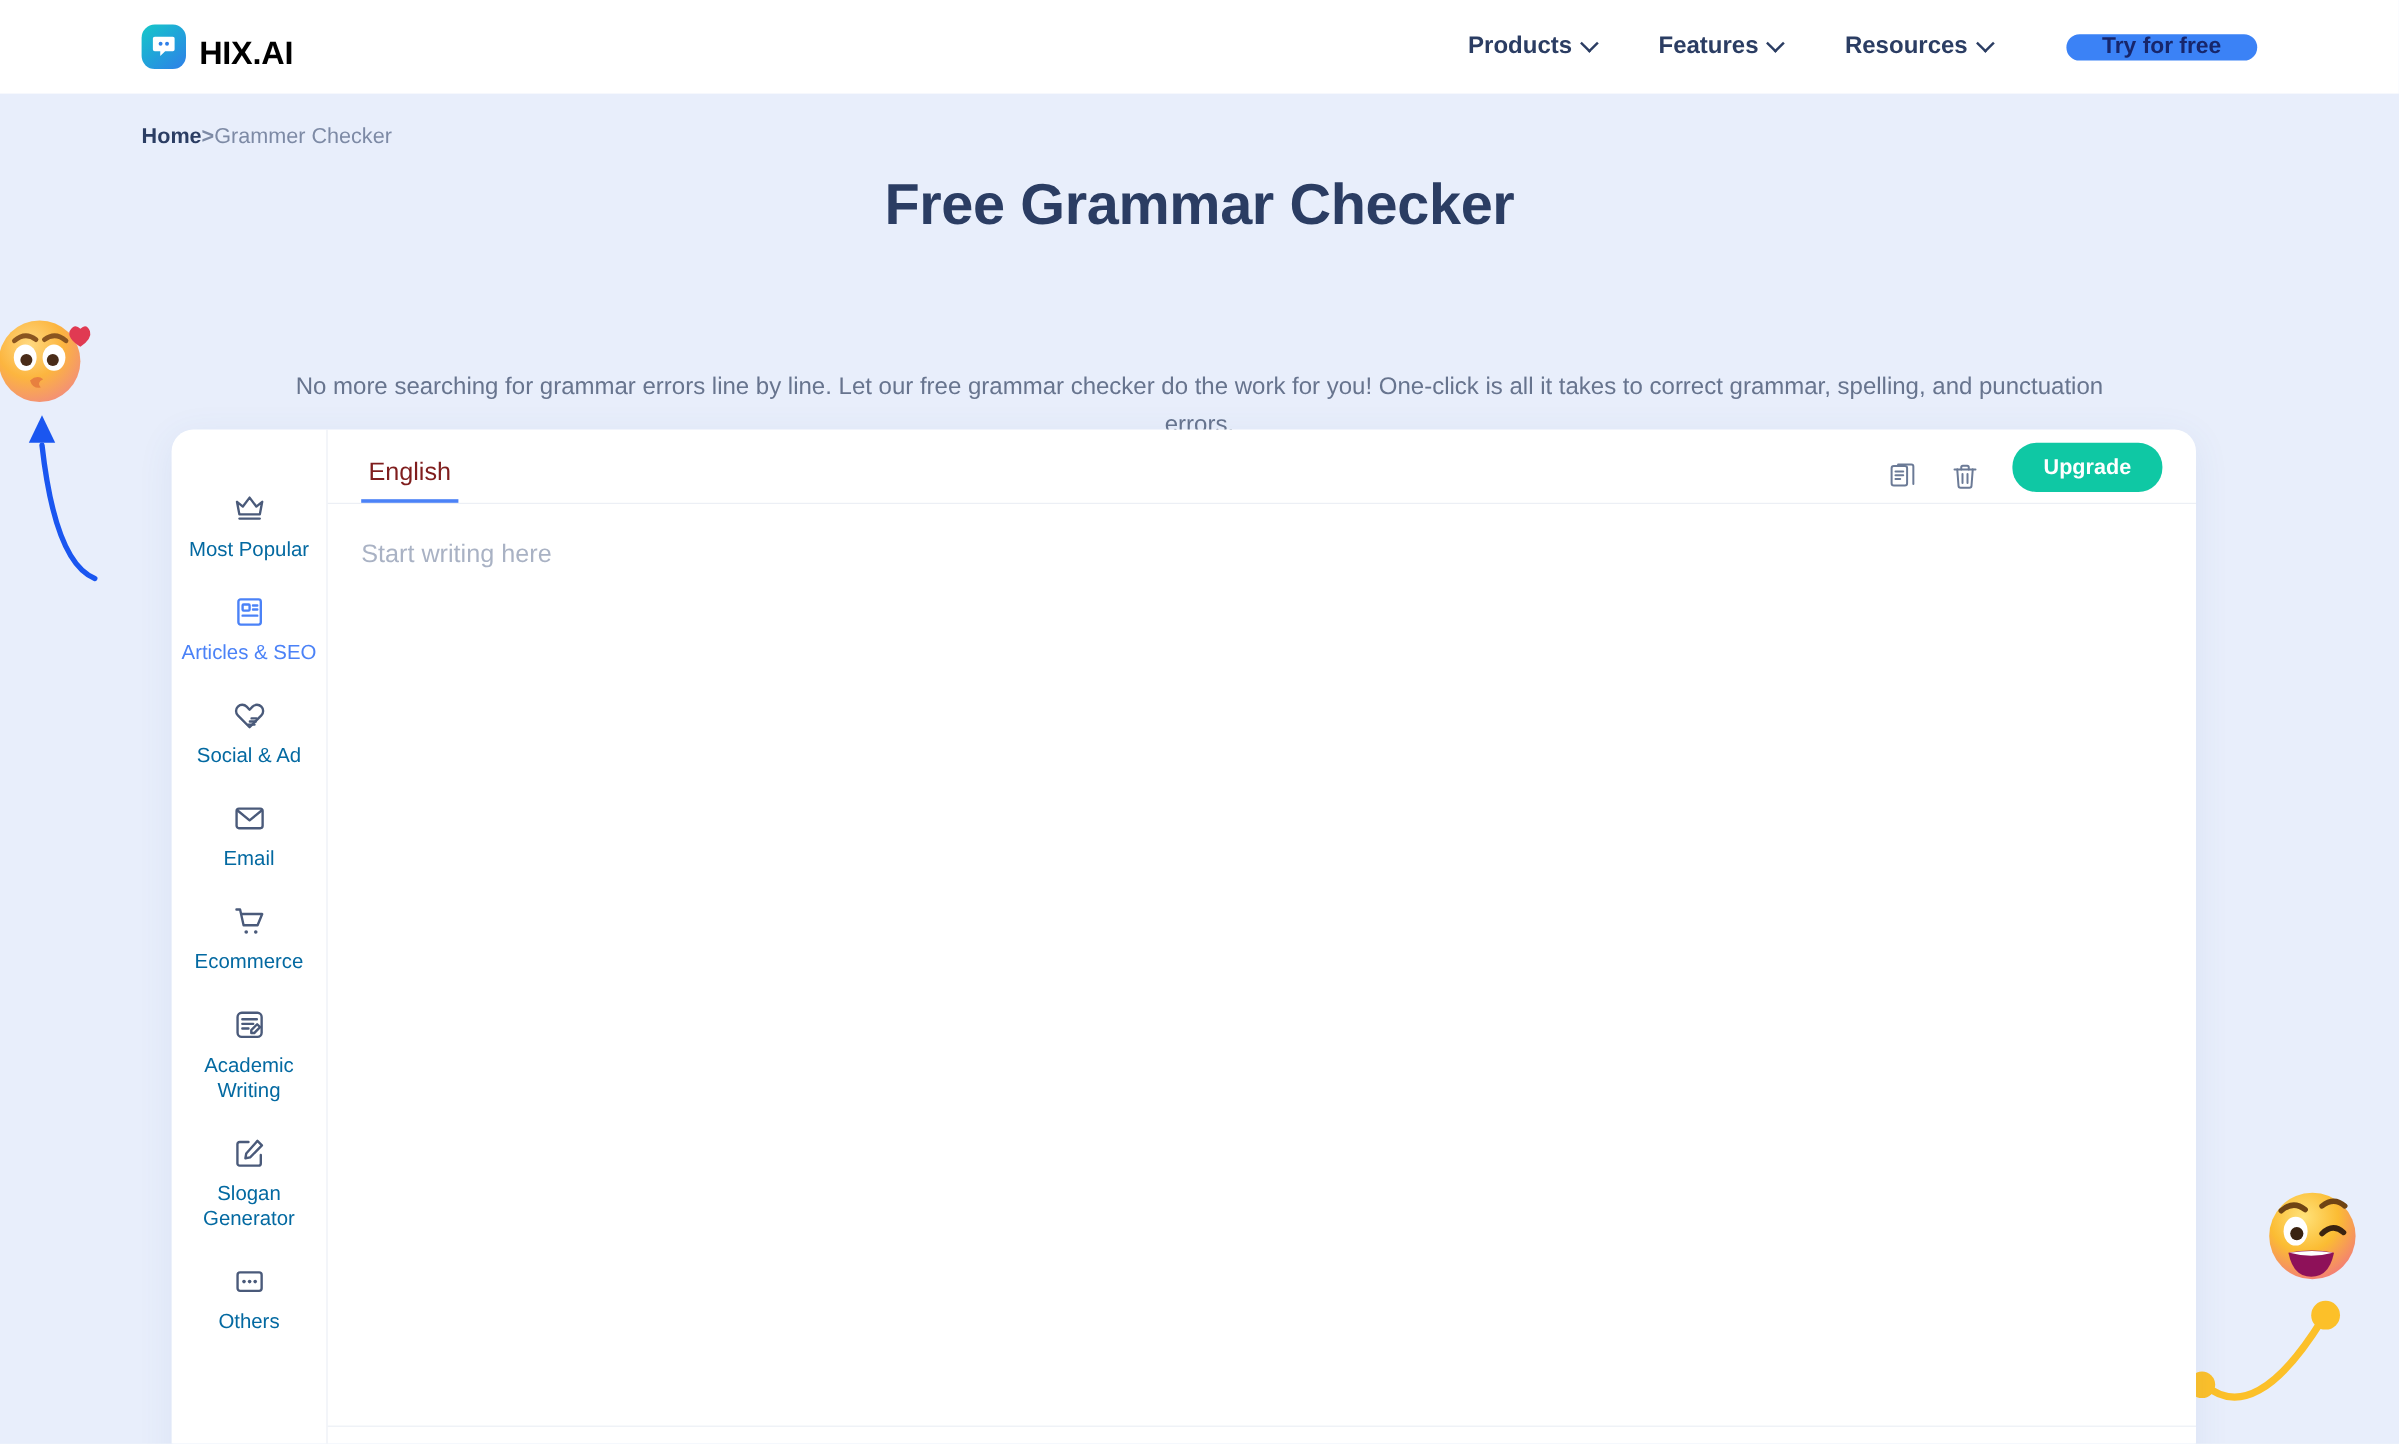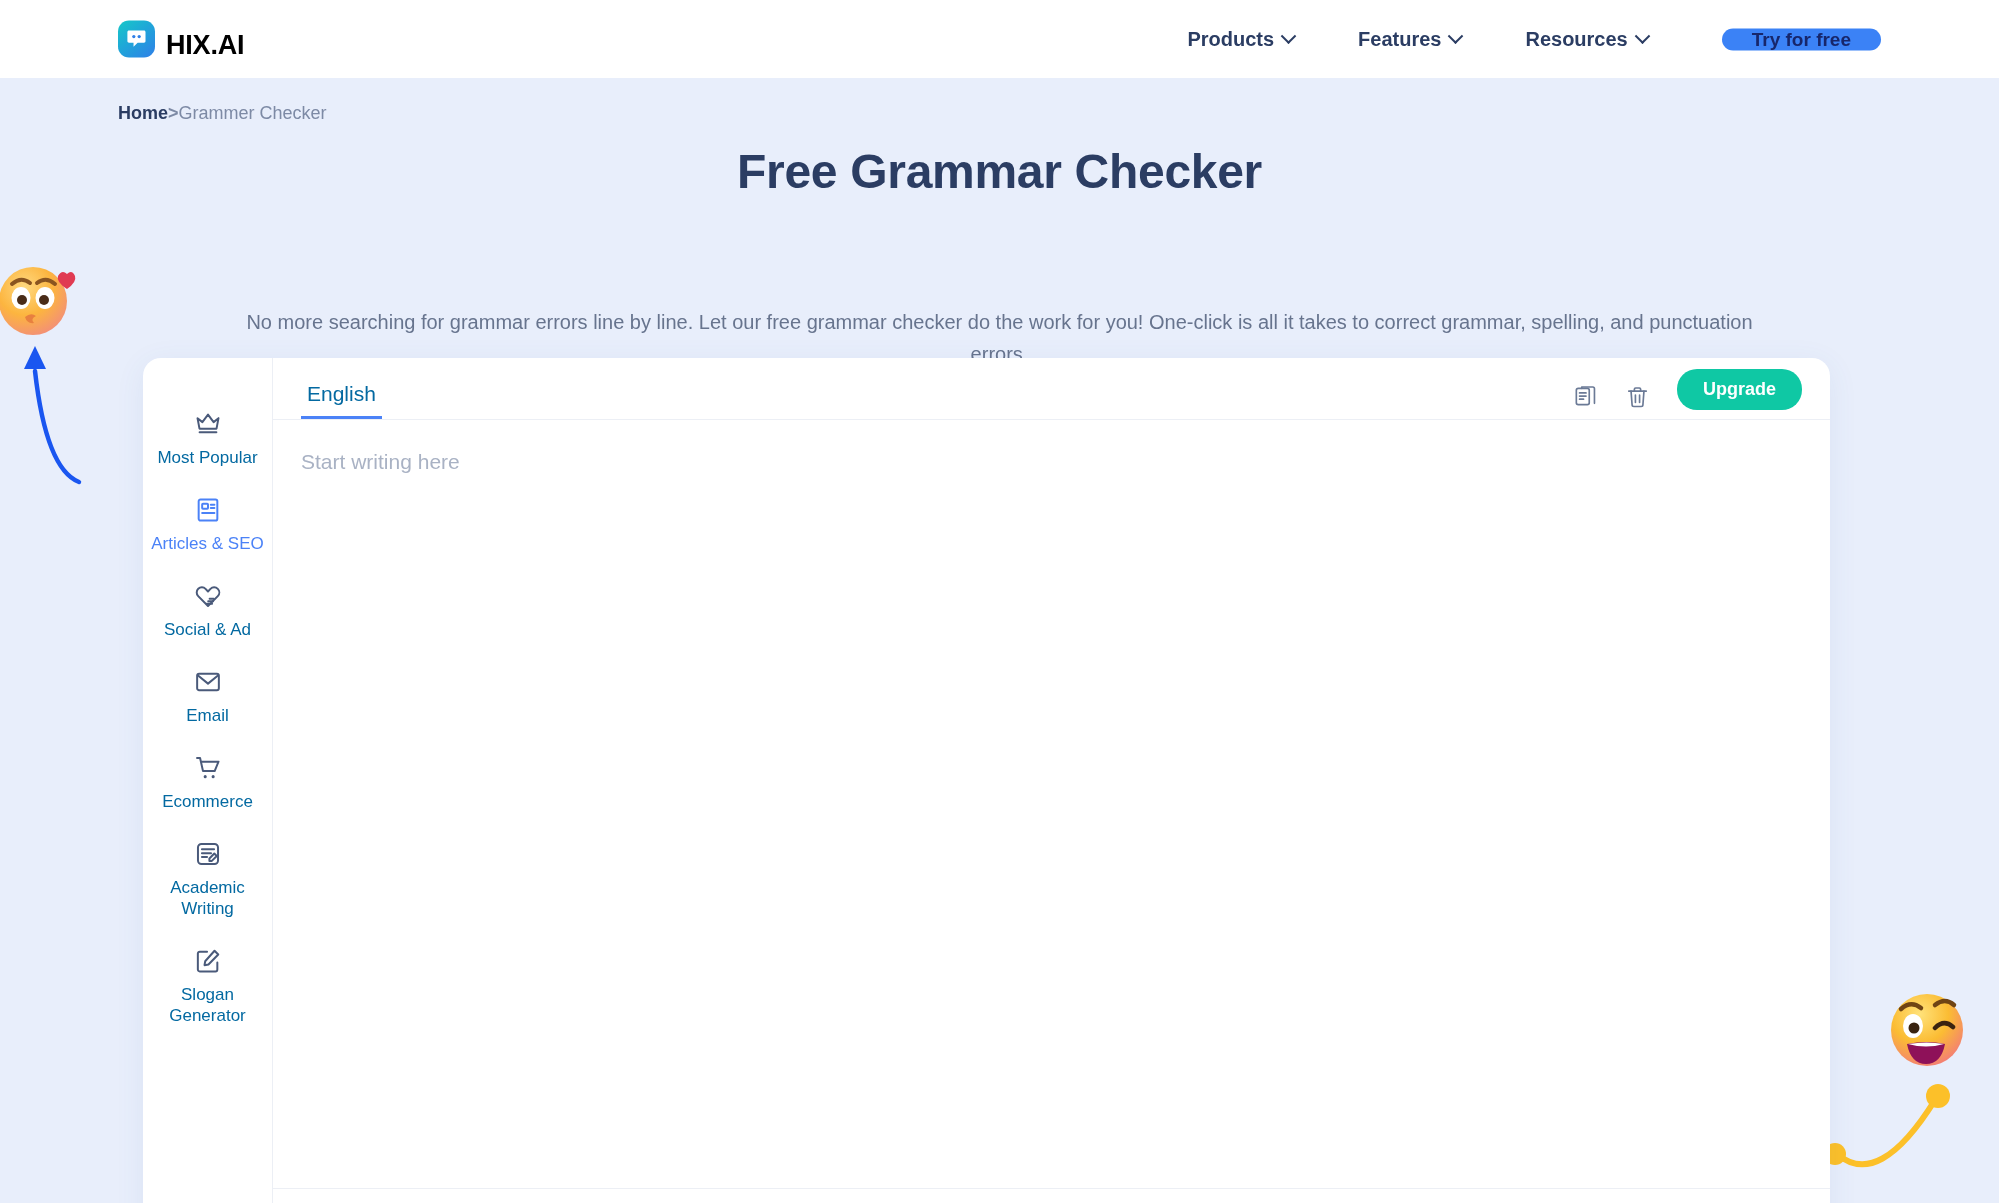--- a/index.html
+++ b/index.html
@@ -43,21 +43,21 @@
     color: #000000;
     letter-spacing: -0.2px;
     margin-top: 12px;
   }
   .nav-right {
     position: absolute;
     right: 118px; top: 50%;
     transform: translateY(-50%);
     display: flex;
     align-items: center;
-    gap: 12px;
+    gap: 0px;
   }
   .nav-item {
     display: flex;
     align-items: center;
     gap: 9px;
     font-size: 20px;
     font-weight: 700;
     color: #2b3d63;
     padding: 0 26px;
     cursor: pointer;
@@ -182,21 +182,21 @@
     display: flex;
     align-items: flex-end;
     justify-content: space-between;
     padding: 0 28px 0 28px;
     border-bottom: 1.5px solid #eceff5;
     position: relative;
   }
   .lang-tabs { display: flex; align-items: flex-end; height: 100%; }
   .lang-tab {
     font-size: 21px;
-    color: #0369a1;
+    color: #7f1d1d;
     padding: 0 6px 10px 6px;
     border-bottom: 3px solid #4b82f7;
     cursor: pointer;
   }
   .editor-actions {
     display: flex;
     align-items: flex-end;
     gap: 26px;
     padding-bottom: 9px;
   }
@@ -425,20 +425,31 @@
       <div class="side-item">
         <span class="side-icon">
           <svg width="28" height="28" viewBox="0 0 24 24" fill="none" stroke="#4a5a7a" stroke-width="1.7" stroke-linecap="round" stroke-linejoin="round">
             <path d="M20 13.2v6.1c0 .9-.7 1.6-1.6 1.6H4.9c-.9 0-1.6-.7-1.6-1.6V5.6c0-.9.7-1.6 1.6-1.6h6.3"></path>
             <path d="M17.6 3.2l3.2 3.2L12.4 15 9 15.6l.6-3.4z"></path>
           </svg>
         </span>
         <span class="side-label">Slogan Generator</span>
       </div>
 
+      <div class="side-item">
+        <span class="side-icon">
+          <svg width="28" height="28" viewBox="0 0 24 24" fill="none" stroke="#4a5a7a" stroke-width="1.7" stroke-linejoin="round">
+            <rect x="3.4" y="5.4" width="17.2" height="13.2" rx="1.8"></rect>
+            <circle cx="8" cy="12" r="1.3" fill="#4a5a7a" stroke="none"></circle>
+            <circle cx="12" cy="12" r="1.3" fill="#4a5a7a" stroke="none"></circle>
+            <circle cx="16" cy="12" r="1.3" fill="#4a5a7a" stroke="none"></circle>
+          </svg>
+        </span>
+        <span class="side-label">Others</span>
+      </div>
     </aside>
 
     <div class="editor">
 
       <div class="editor-top">
         <div class="lang-tabs">
           <div class="lang-tab">English</div>
         </div>
 
         <div class="editor-actions">

